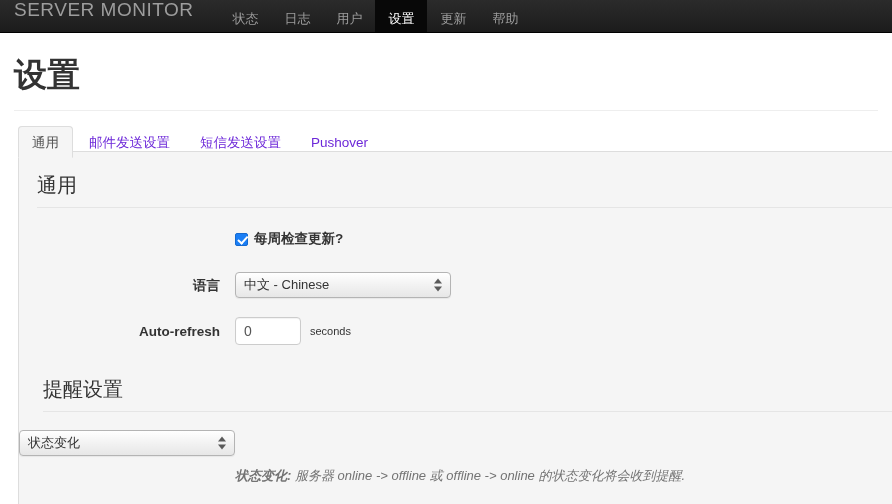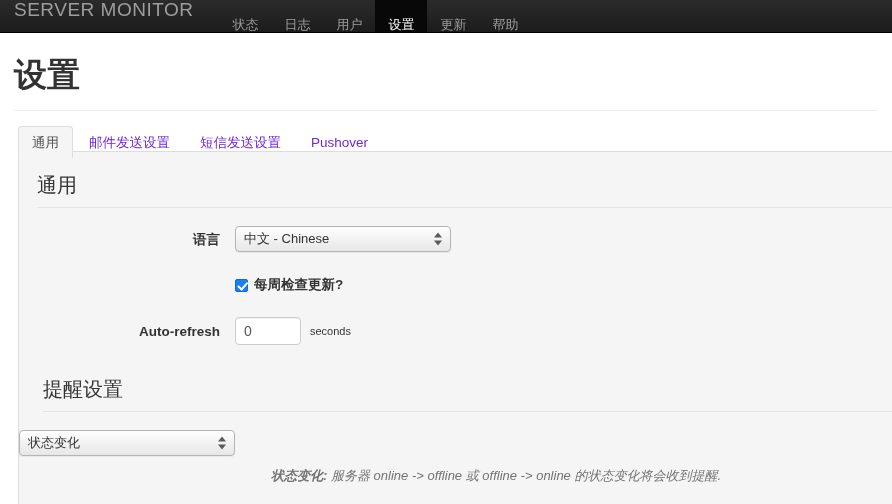--- a/index.html
+++ b/index.html
@@ -39,21 +39,21 @@
     display: flex;
     align-items: stretch;
     list-style: none;
     margin: 0;
     padding: 0;
     margin-left: 14px;
   }
   .nav-item {
     display: flex;
     align-items: center;
-    padding: 16px 13px;
+    padding: 10px 13px;
     color: #9d9d9d;
     font-size: 13px;
     text-decoration: none;
     white-space: nowrap;
   }
   .nav-item.active {
     background: #080808;
     color: #ffffff;
   }
 
@@ -226,21 +226,20 @@
   }
   .unit-text {
     margin-left: 9px;
     font-size: 11px;
     color: #333333;
   }
 
   .help-row {
     display: flex;
     margin-top: 9px;
-    gap: 36px;
   }
   .help-spacer { width: 216px; flex: none; }
   .help-text {
     font-style: italic;
     font-size: 13px;
     color: #737373;
     line-height: 1.4;
   }
   .help-text b { font-weight: bold; font-style: italic; }
 </style>
@@ -288,38 +287,38 @@
   <li>
     <a class="tab" href="#">Pushover</a>
   </li>
 </ul>
 
 <div class="panel">
 
   <div class="legend">通用</div>
 
   <div class="form-group">
+    <div class="form-label"></div>
+    <div class="control-area check-row">
+      <span class="checkbox"></span>
+      <span class="check-label">每周检查更新?</span>
+    </div>
+  </div>
+
+  <div class="form-group">
     <div class="form-label">语言</div>
     <div class="control-area">
       <div class="sel">
         <span>中文 - Chinese</span>
         <span class="arrows"></span>
       </div>
     </div>
   </div>
 
   <div class="form-group">
-    <div class="form-label"></div>
-    <div class="control-area check-row">
-      <span class="checkbox"></span>
-      <span class="check-label">每周检查更新?</span>
-    </div>
-  </div>
-
-  <div class="form-group">
     <div class="form-label">Auto-refresh</div>
     <div class="control-area">
       <input class="text-input" type="text" value="0" style="">
       <span class="unit-text">seconds</span>
     </div>
   </div>
 
   <div class="legend second">提醒设置</div>
 
   <div class="form-group">

